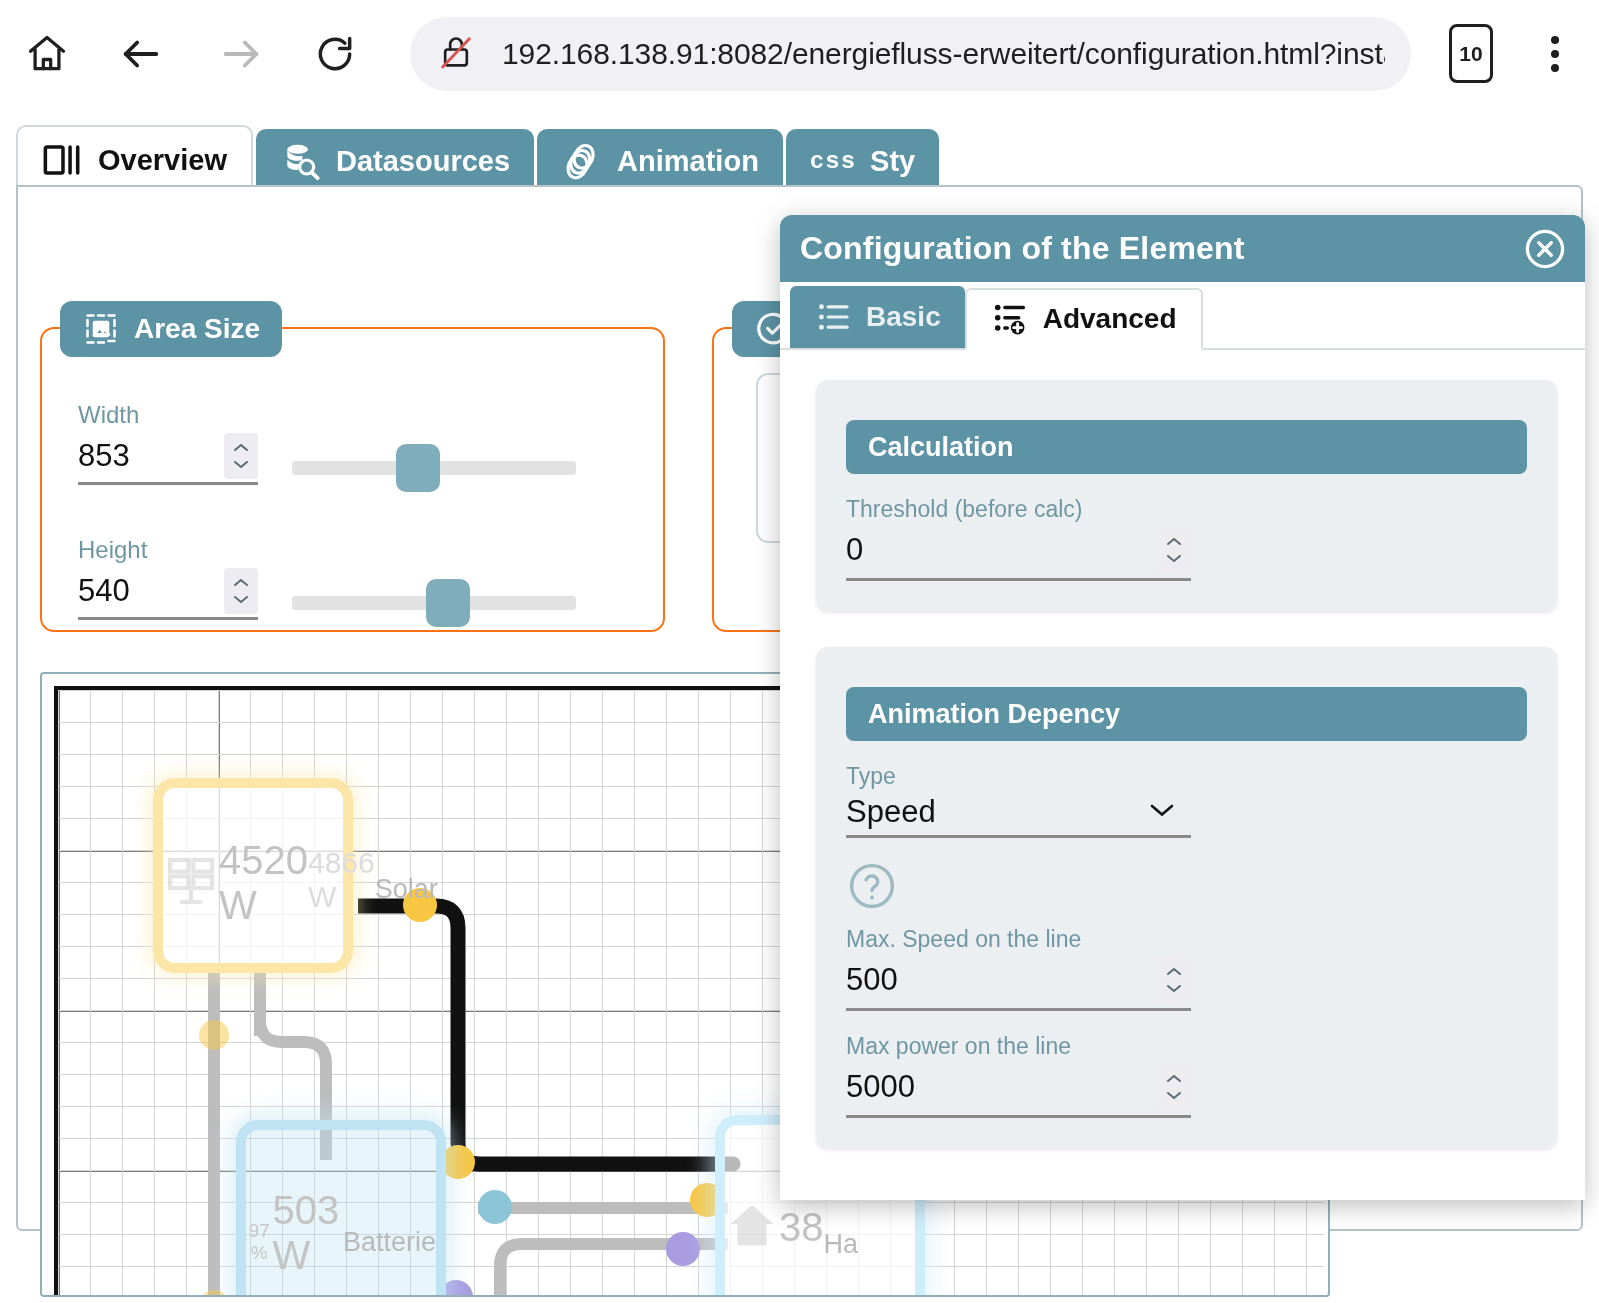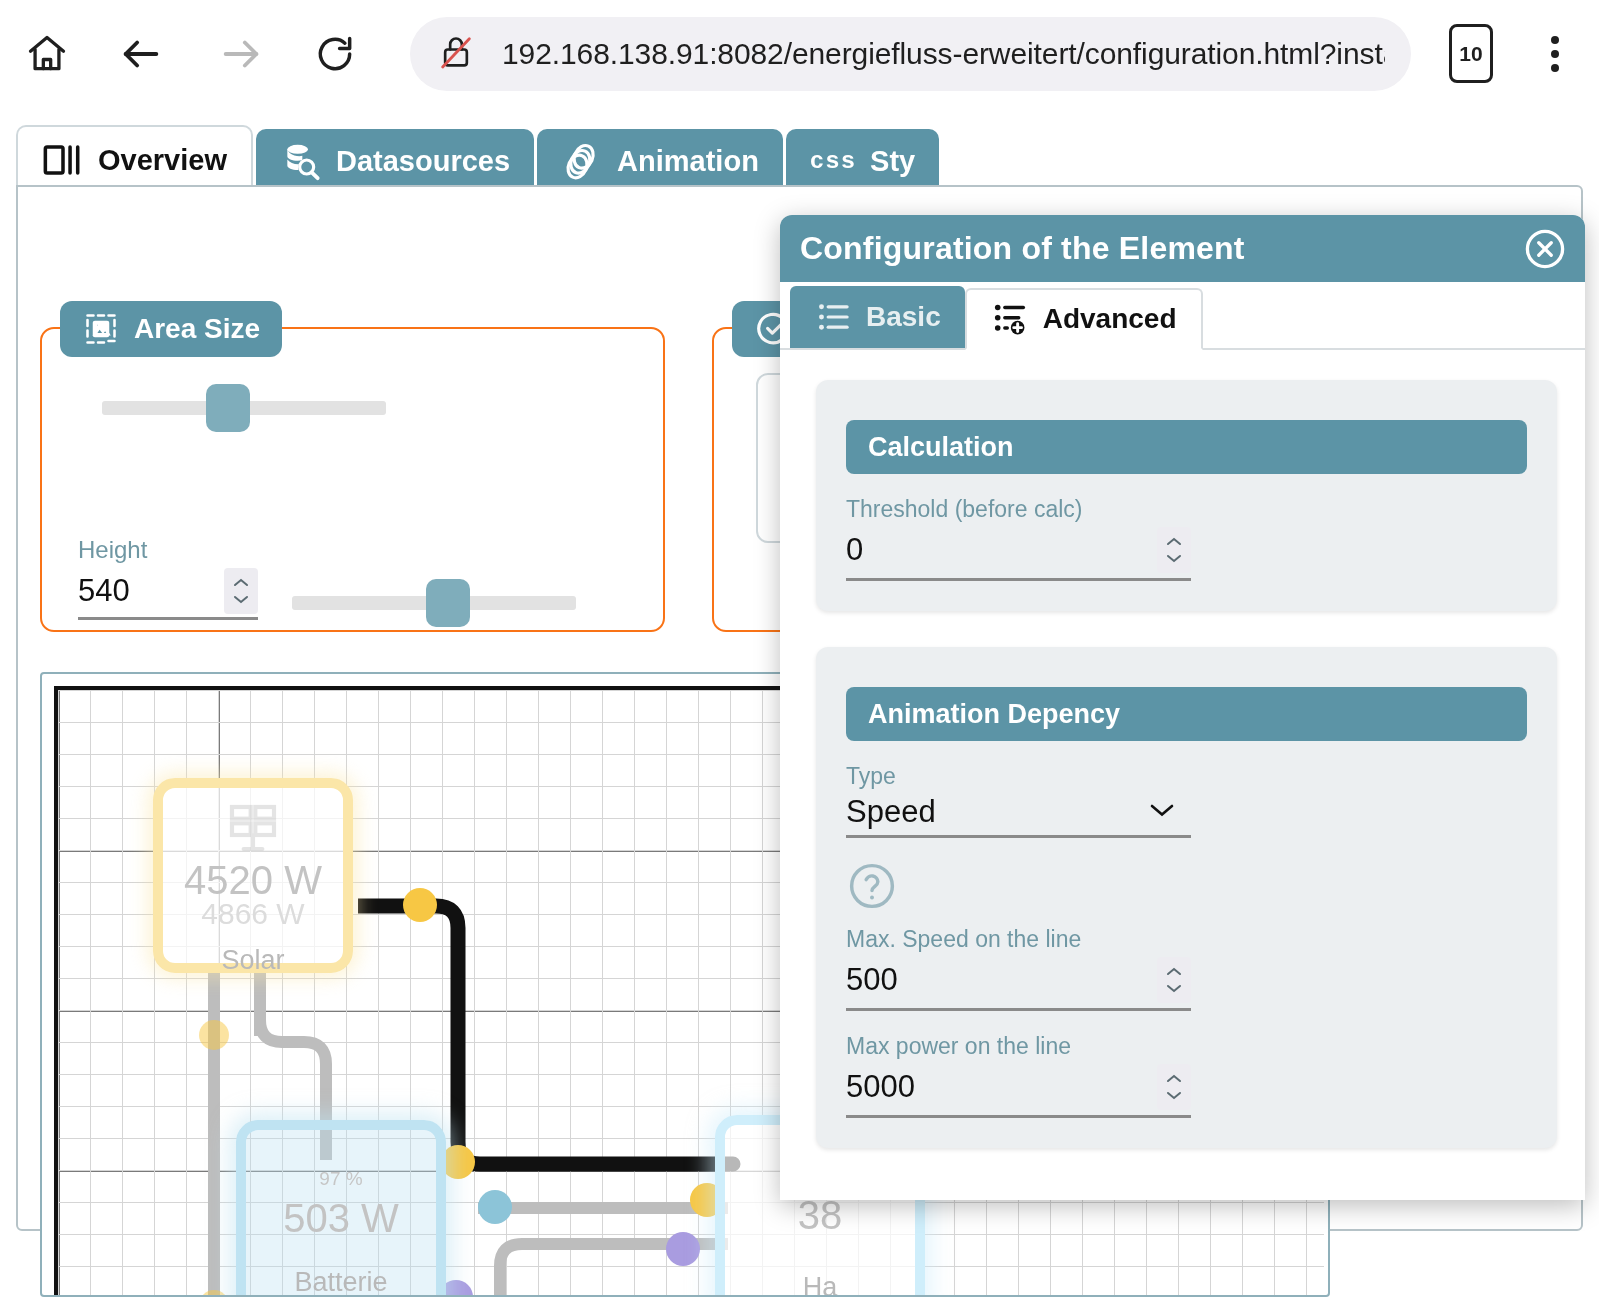--- a/index.html
+++ b/index.html
@@ -184,21 +184,21 @@
       repeating-linear-gradient(to bottom, #d5d5d5 0 1px, transparent 1px 32px),
       repeating-linear-gradient(to right, #7a7a7a 0 1.5px, transparent 1.5px 160px),
       repeating-linear-gradient(to bottom, #7a7a7a 0 1.5px, transparent 1.5px 160px),
       #ffffff;
     border-top: 4px solid #111;
     border-left: 4px solid #111;
   }
   .node {
     position: absolute;
     border-radius: 22px;
-    display: flex; flex-direction: column; align-items: center;
+    display: flex; flex-direction: row; align-items: center;
     padding-top: 14px;
   }
   .node .nlabel { font-size: 27px; color: #b9b9b9; }
   .node .nval  { font-size: 40px; color: #c3c3c3; }
   .node .nsub  { font-size: 30px; color: #dcdcdc; margin-top: -6px; }
   .node .npct  { font-size: 19px; color: #c6c6c6; text-align: center; }
   .node .nicon { opacity: .35; }
 
   #node-solar {
     left: 95px; top: 88px; width: 200px; height: 195px;
@@ -425,20 +425,34 @@
             <path d="M3 3h4M10 3h4M17 3h4M21 6v4M21 13v4M21 20h-4M14 21h-4M7 21H3M3 17v-4M3 10V6" stroke-dasharray="1 0" stroke-linecap="round"></path>
             <rect x="6.5" y="6.5" width="11" height="11" rx="1.4" fill="#fff" stroke="none"></rect>
             <path d="M8 15.5 11 11l2.3 3 1.6-2 2.1 3.5z" fill="#5c94a6"></path>
             <circle cx="9.6" cy="9.4" r="1.15" fill="#5c94a6"></circle>
           </svg>
         </span>
         <span>Area Size</span>
       </div>
 
       <div class="field-row" style="left:36px; top:72px;">
+        <div style="width:190px;">
+          <span class="field-label">Width</span>
+          <div class="num-field">
+            <span class="val">853</span>
+            <span class="spin">
+              <svg width="20" height="12" viewBox="0 0 20 12" fill="none" stroke="#5b6b72" stroke-width="2" stroke-linecap="round">
+                  <path d="M4 8 10 3l6 5"></path>
+                </svg>
+              <svg width="20" height="12" viewBox="0 0 20 12" fill="none" stroke="#5b6b72" stroke-width="2" stroke-linecap="round">
+                  <path d="M4 4 10 9l6-5"></path>
+                </svg>
+            </span>
+          </div>
+        </div>
         <div class="slider-track" style="margin-left:24px;">
           <div class="slider-thumb" style="left:104px;"></div>
         </div>
       </div>
 
       <div class="field-row" style="left:36px; top:191px;margin-top:16px;">
         <div style="width:190px;">
           <span class="field-label">Height</span>
           <div class="num-field">
             <span class="val">540</span>

